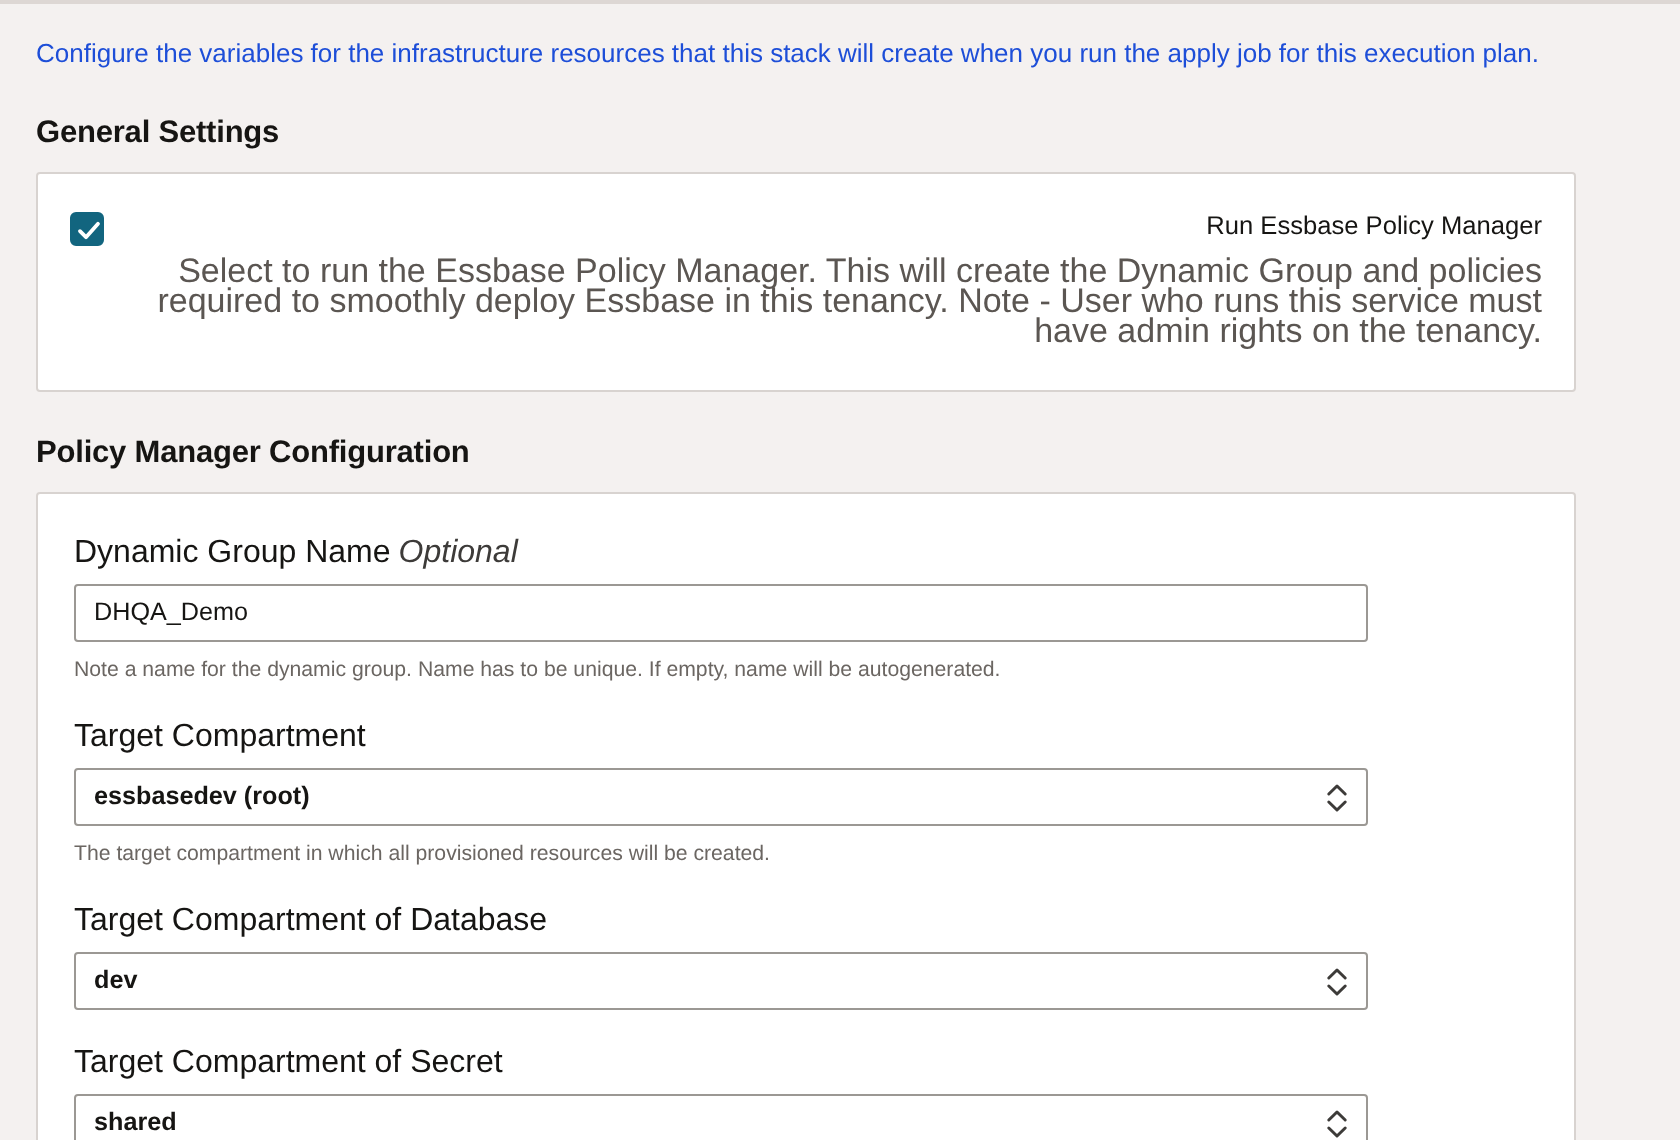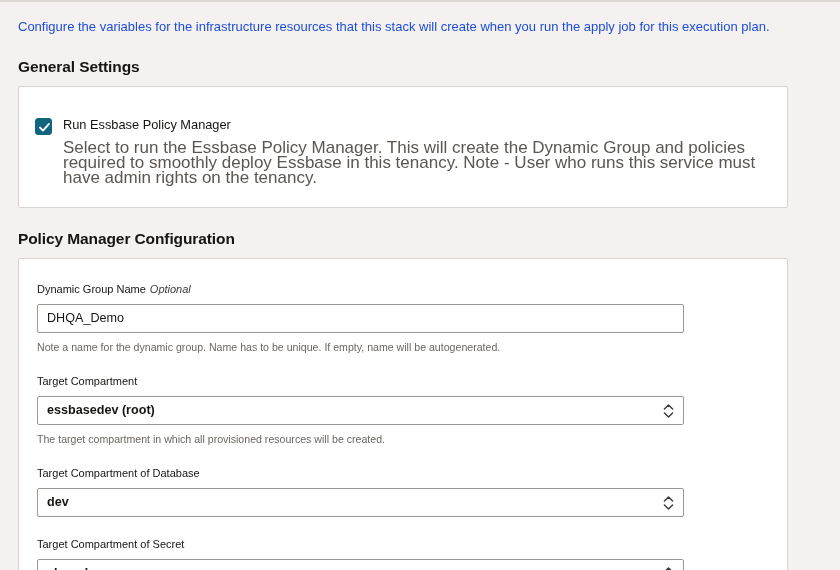--- a/index.html
+++ b/index.html
@@ -41,22 +41,23 @@
   }
   .panel {
     margin-left: 18px;
     width: 770px;
     background: #ffffff;
     border: 1px solid #d8d3d0;
     border-radius: 2px;
   }
   
   .panel-general {
-    padding: 30px 16px 22px 16px;
+    padding: 18px 16px 22px 16px;
     min-height: 100px;
+    text-align: right;
   }
   .cb-row {
     display: flex;
     align-items: flex-start;
   }
   .checkbox {
     width: 17px;
     height: 17px;
     flex: 0 0 17px;
     background: #12657f;
@@ -88,21 +89,21 @@
   
   .panel-policy {
     padding: 22px 0 34px 0;
   }
   .field {
     padding: 0 18px;
     margin-bottom: 19px;
   }
   .field:last-child { margin-bottom: 0; }
   .field-label {
-    font-size: 11px;
+    font-size: 16px;
     line-height: 16px;
     color: #161513;
     margin-bottom: 7px;
   }
   .field-label .optional {
     font-style: italic;
     color: #3d3b39;
     margin-left: 4px;
   }
   .control {

